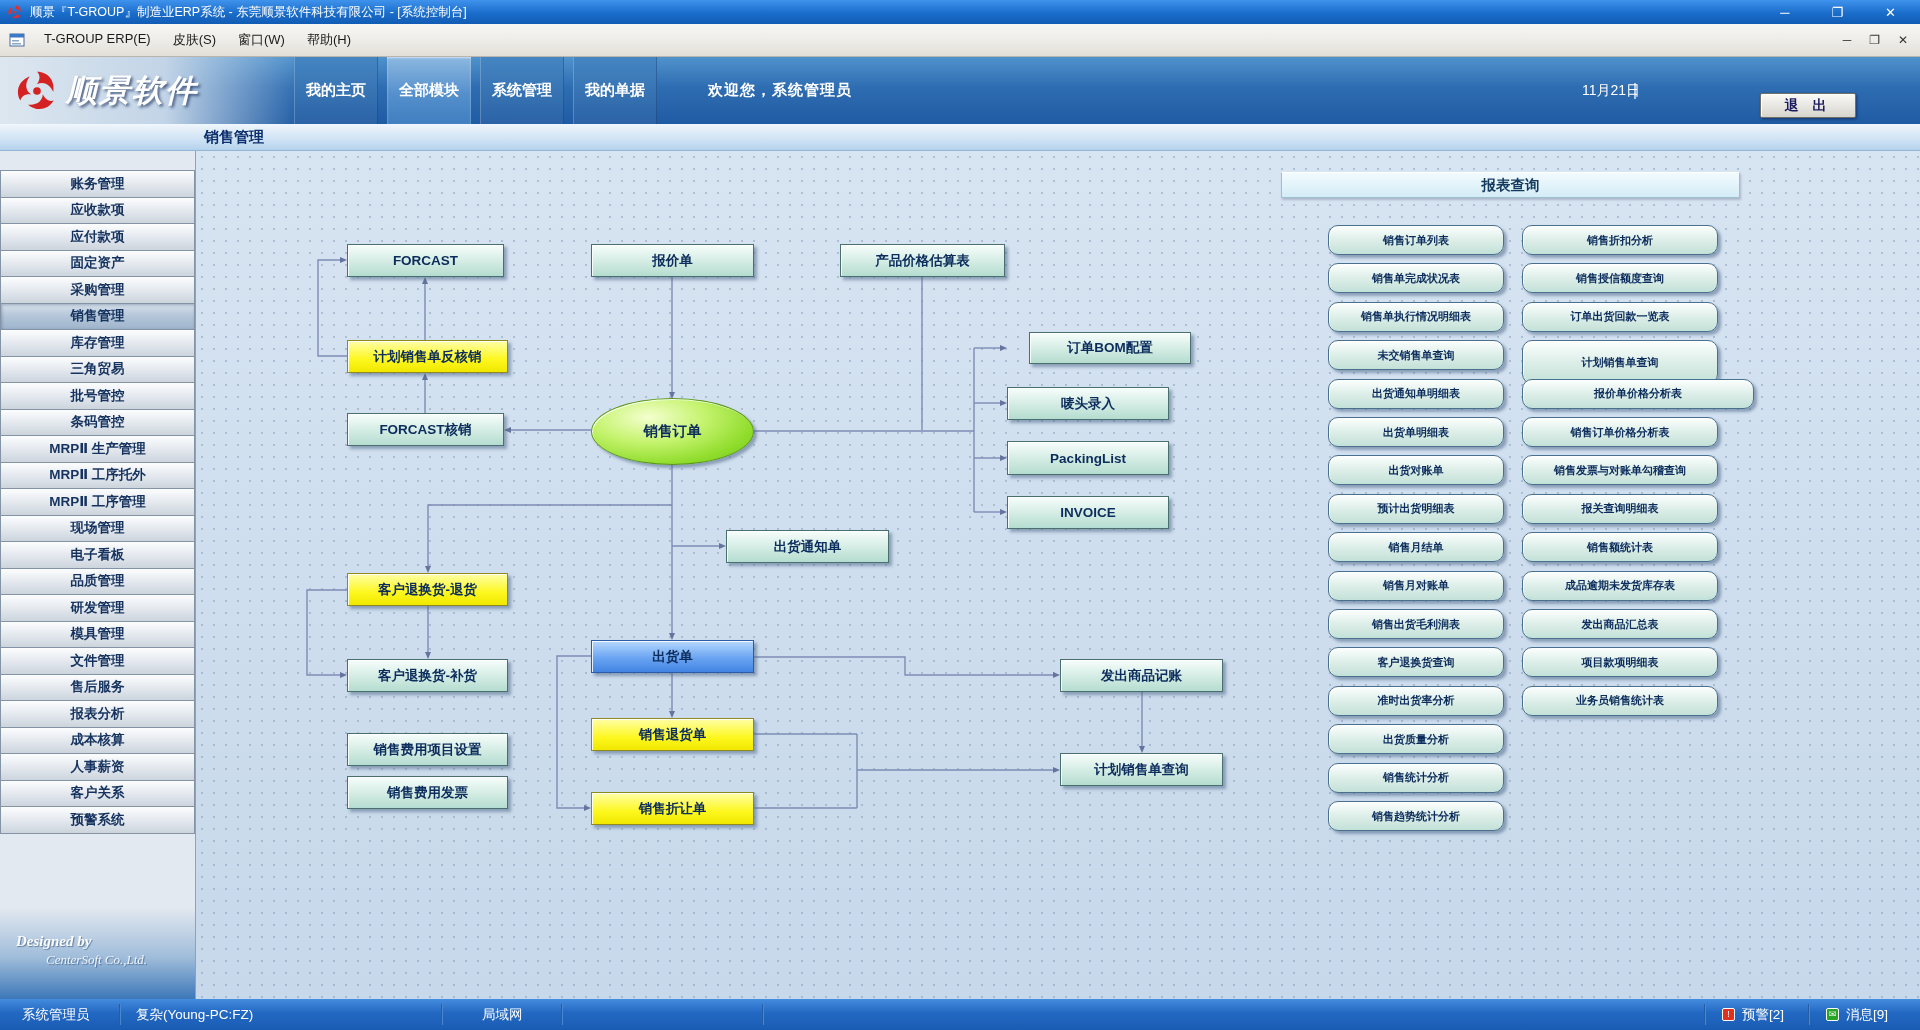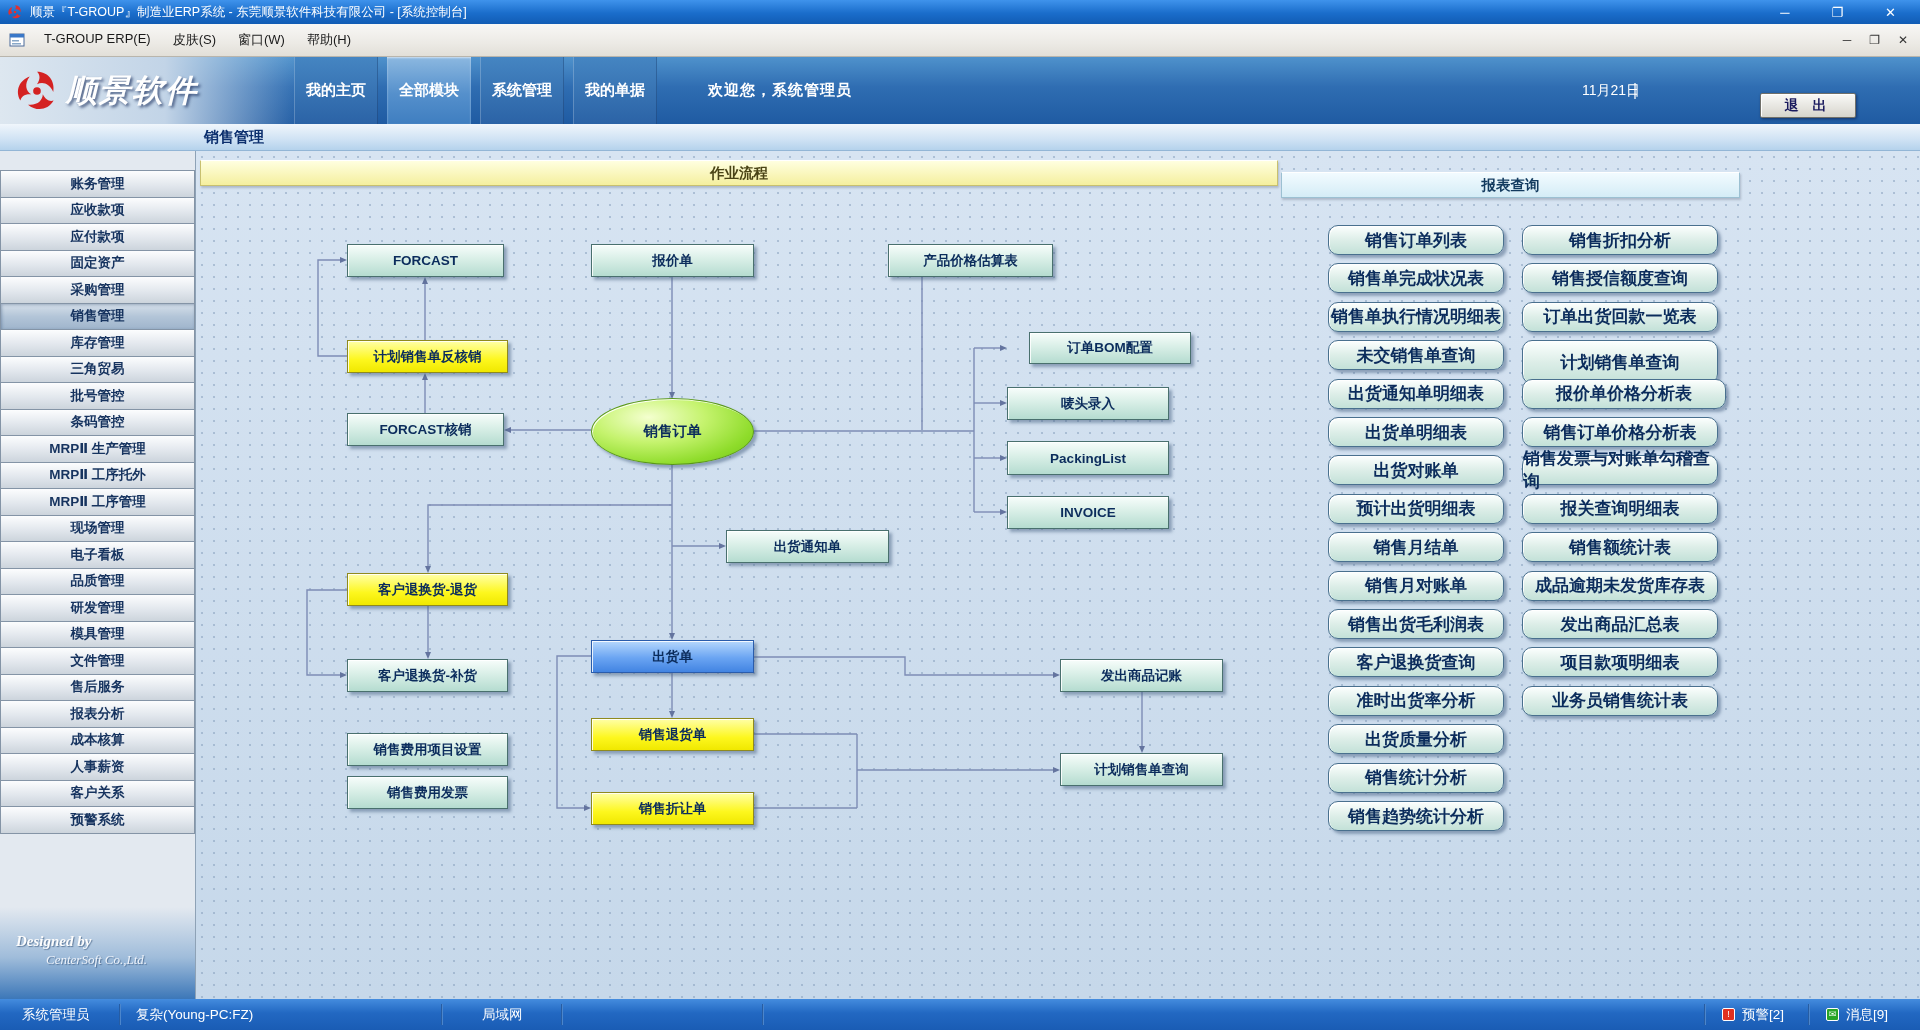--- a/index.html
+++ b/index.html
@@ -90,21 +90,21 @@
   .node{position:absolute;z-index:2;display:flex;align-items:center;justify-content:center;box-sizing:border-box;
     font-size:13.5px;font-weight:bold;color:#0b2c5c;text-align:center;border:1px solid #49706e;
     box-shadow:inset 1px 1px 0 rgba(255,255,255,.85),3px 3px 3px rgba(70,95,130,.5);cursor:pointer;}
   .node.teal{background:linear-gradient(180deg,#f7fdfb 0%,#d9efe7 45%,#b5dcd0 100%);}
   .node.yellow{background:linear-gradient(180deg,#ffffa8 0%,#fdf71e 60%,#f0e800 100%);border-color:#8f8a1e;}
   .node.blue{background:linear-gradient(180deg,#b6d8fd 0%,#6aa4f2 55%,#4284e2 100%);border-color:#2a5cab;}
   .node.green{border-radius:50%;font-size:14.5px;border:1px solid #59961c;
     background:radial-gradient(ellipse at 35% 28%,#f4ffcf 0%,#c5f36e 38%,#8fdc2b 72%,#6dc214 100%);}
 
   .rbtn{position:absolute;z-index:2;box-sizing:border-box;border-radius:10px;display:flex;align-items:center;justify-content:center;
-    font-size:17px;font-weight:bold;color:#0b2c5c;
+    font-size:11px;font-weight:bold;color:#0b2c5c;
     background:linear-gradient(180deg,#fcfffe 0%,#ddeee8 50%,#c3e1d8 100%);
     border:1px solid #49708e;
     box-shadow:inset 1px 1px 0 rgba(255,255,255,.9),3px 3px 3px rgba(70,95,130,.5);cursor:pointer;}
 
   
   .statusbar{position:absolute;left:0;top:999px;width:100%;height:31px;color:#fff;font-size:13.5px;
     background:linear-gradient(180deg,#448cde 0%,#2268c2 45%,#1a5cb4 100%);}
   .sb-text{position:absolute;top:0;height:100%;display:flex;align-items:center;}
   .sb-sep{position:absolute;top:5px;height:21px;width:2px;background:linear-gradient(90deg,#14488e,#5e9ae0);}
   .sb-icon{position:absolute;top:9px;width:13px;height:13px;border-radius:2px;box-sizing:border-box;
@@ -210,21 +210,20 @@
       </div>
     <div class="sidebar-footer">
       <div class="designed">Designed by</div>
       <div class="company">CenterSoft Co.,Ltd.</div>
     </div>
   </div>
 
   <div class="main"></div>
 
   <div id="diagram">
-    <div id="flow-header" class="sec-header">作业流程</div>
     <div id="report-header" class="sec-header">报表查询</div>
     <svg id="edges" width="1920" height="1030">
       <defs>
         <marker id="arrowhead" markerWidth="8" markerHeight="8" refX="2" refY="3" orient="auto" markerUnits="userSpaceOnUse">
           <path d="M0,0 L7,3 L0,6 Z" fill="#64749f"></path>
         </marker>
       </defs>
     <polyline points="672,277 672,394" class="edge" marker-end="url(#arrowhead)"></polyline>
         <polyline points="922,277 922,430" class="edge"></polyline>
         <polyline points="754,431 974,431" class="edge"></polyline>
@@ -246,21 +245,21 @@
         <polyline points="591,656 557,656 557,808 586,808" class="edge" marker-end="url(#arrowhead)"></polyline>
         <polyline points="754,657 905,657 905,675 1055,675" class="edge" marker-end="url(#arrowhead)"></polyline>
         <polyline points="1142,692 1142,748" class="edge" marker-end="url(#arrowhead)"></polyline>
         <polyline points="754,734 857,734" class="edge"></polyline>
         <polyline points="754,808 857,808" class="edge"></polyline>
         <polyline points="857,734 857,808" class="edge"></polyline>
         <polyline points="857,770 1055,770" class="edge" marker-end="url(#arrowhead)"></polyline>
       </svg>
   <div class="node teal" style="left: 347px; top: 244px; width: 157px; height: 33px;">FORCAST</div>
       <div class="node teal" style="left: 591px; top: 244px; width: 163px; height: 33px;">报价单</div>
-      <div class="node teal" style="left: 888px; top: 244px; width: 165px; height: 33px;">产品价格估算表</div>
+      <div class="node teal" style="left: 840px; top: 244px; width: 165px; height: 33px;">产品价格估算表</div>
       <div class="node yellow" style="left: 347px; top: 340px; width: 161px; height: 33px;">计划销售单反核销</div>
       <div class="node teal" style="left: 347px; top: 413px; width: 157px; height: 33px;">FORCAST核销</div>
       <div class="node green" style="left: 591px; top: 398px; width: 163px; height: 67px;">销售订单</div>
       <div class="node teal" style="left: 1007px; top: 332px; width: 162px; height: 32px; margin-left: 22px;">订单BOM配置</div>
       <div class="node teal" style="left: 1007px; top: 387px; width: 162px; height: 33px;">唛头录入</div>
       <div class="node teal" style="left: 1007px; top: 441px; width: 162px; height: 34px;">PackingList</div>
       <div class="node teal" style="left: 1007px; top: 496px; width: 162px; height: 33px;">INVOICE</div>
       <div class="node teal" style="left: 726px; top: 530px; width: 163px; height: 33px;">出货通知单</div>
       <div class="node yellow" style="left: 347px; top: 573px; width: 161px; height: 33px;">客户退换货-退货</div>
       <div class="node teal" style="left: 347px; top: 659px; width: 161px; height: 33px;">客户退换货-补货</div>
@@ -284,21 +283,21 @@
       <div class="rbtn" style="left: 1328px; top: 609px; width: 176px; height: 30px;">销售出货毛利润表</div>
       <div class="rbtn" style="left: 1328px; top: 647.4px; width: 176px; height: 30px;">客户退换货查询</div>
       <div class="rbtn" style="left: 1328px; top: 685.8px; width: 176px; height: 30px;">准时出货率分析</div>
       <div class="rbtn" style="left: 1328px; top: 724.2px; width: 176px; height: 30px;">出货质量分析</div>
       <div class="rbtn" style="left: 1328px; top: 762.6px; width: 176px; height: 30px;">销售统计分析</div>
       <div class="rbtn" style="left: 1328px; top: 801px; width: 176px; height: 30px;">销售趋势统计分析</div>
       <div class="rbtn" style="left: 1522px; top: 225px; width: 196px; height: 30px;">销售折扣分析</div>
       <div class="rbtn" style="left: 1522px; top: 263.4px; width: 196px; height: 30px;">销售授信额度查询</div>
       <div class="rbtn" style="left: 1522px; top: 301.8px; width: 196px; height: 30px;">订单出货回款一览表</div>
       <div class="rbtn" style="left: 1522px; top: 340.2px; width: 196px; height: 44px;">计划销售单查询</div>
-      <div class="rbtn" style="left: 1522px; top: 378.6px; width: 204px; height: 30px;">报价单价格分析表</div>
+      <div class="rbtn" style="left: 1522px; top: 378.6px; width: 232px; height: 30px;">报价单价格分析表</div>
       <div class="rbtn" style="left: 1522px; top: 417px; width: 196px; height: 30px;">销售订单价格分析表</div>
       <div class="rbtn" style="left: 1522px; top: 455.4px; width: 196px; height: 30px;">销售发票与对账单勾稽查询</div>
       <div class="rbtn" style="left: 1522px; top: 493.8px; width: 196px; height: 30px;">报关查询明细表</div>
       <div class="rbtn" style="left: 1522px; top: 532.2px; width: 196px; height: 30px;">销售额统计表</div>
       <div class="rbtn" style="left: 1522px; top: 570.6px; width: 196px; height: 30px;">成品逾期未发货库存表</div>
       <div class="rbtn" style="left: 1522px; top: 609px; width: 196px; height: 30px;">发出商品汇总表</div>
       <div class="rbtn" style="left: 1522px; top: 647.4px; width: 196px; height: 30px;">项目款项明细表</div>
       <div class="rbtn" style="left: 1522px; top: 685.8px; width: 196px; height: 30px;">业务员销售统计表</div>
     </div>
 

